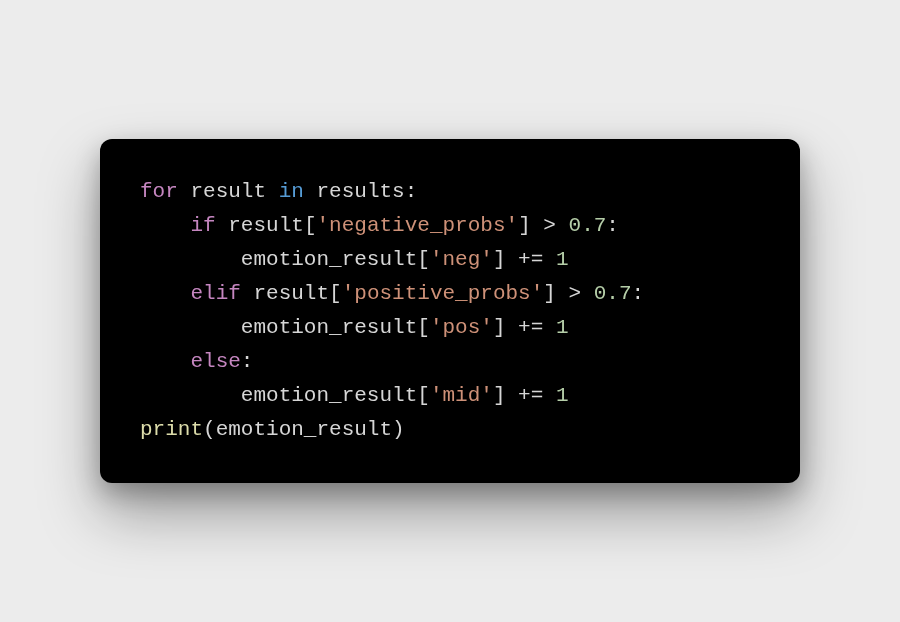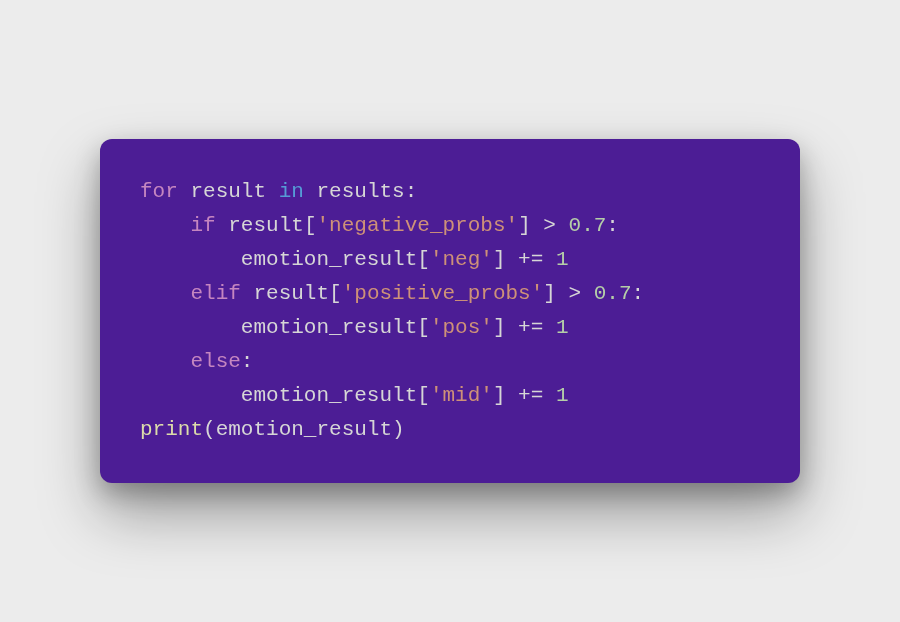--- a/index.html
+++ b/index.html
@@ -6,21 +6,21 @@
     body {
       width: 900px;
       height: 622px;
       background: #ececec;
       display: flex;
       align-items: center;
       justify-content: center;
       font-family: 'Consolas', 'Monaco', 'Courier New', monospace;
     }
     .code-card {
-      background: #4c1d95;
+      background: #000000;
       border-radius: 12px;
       padding: 36px 40px 36px 40px;
       box-shadow: 0 30px 60px rgba(0,0,0,0.35), 0 10px 25px rgba(0,0,0,0.25);
       width: 700px;
     }
     pre {
       font-family: 'Consolas', 'Monaco', 'Courier New', monospace;
       font-size: 21px;
       line-height: 1.62;
       color: #d6d6d6;

